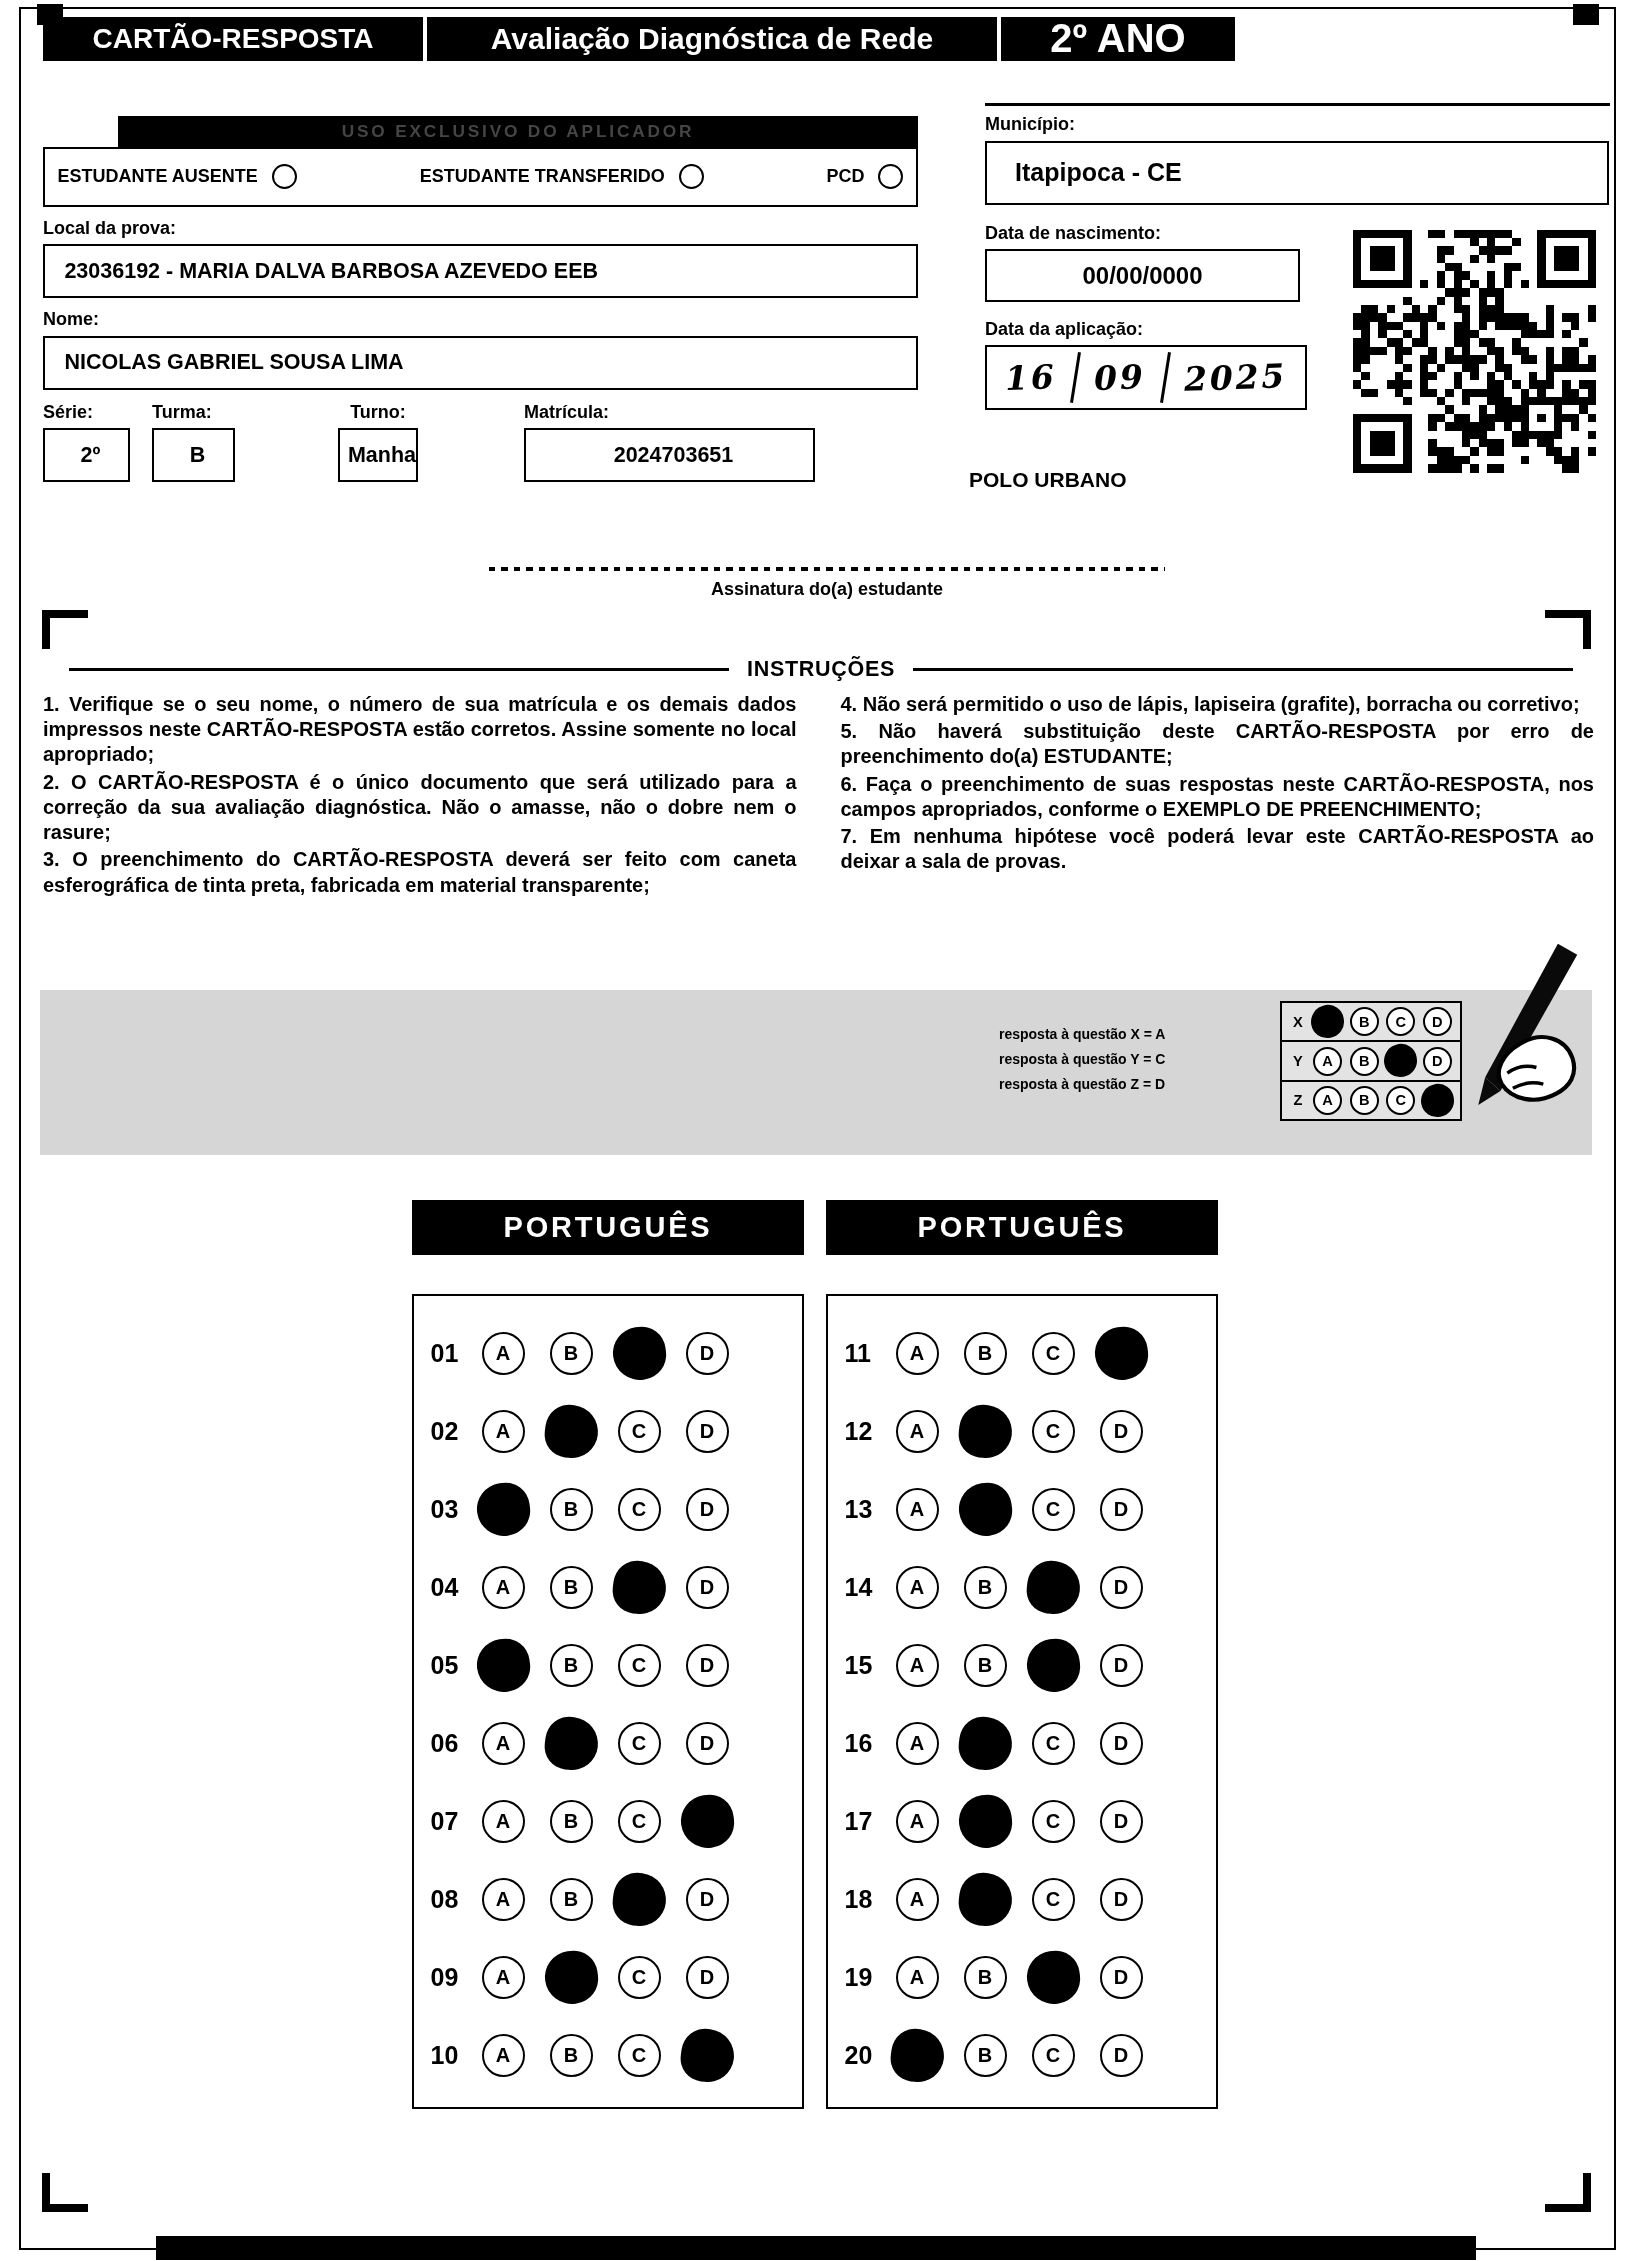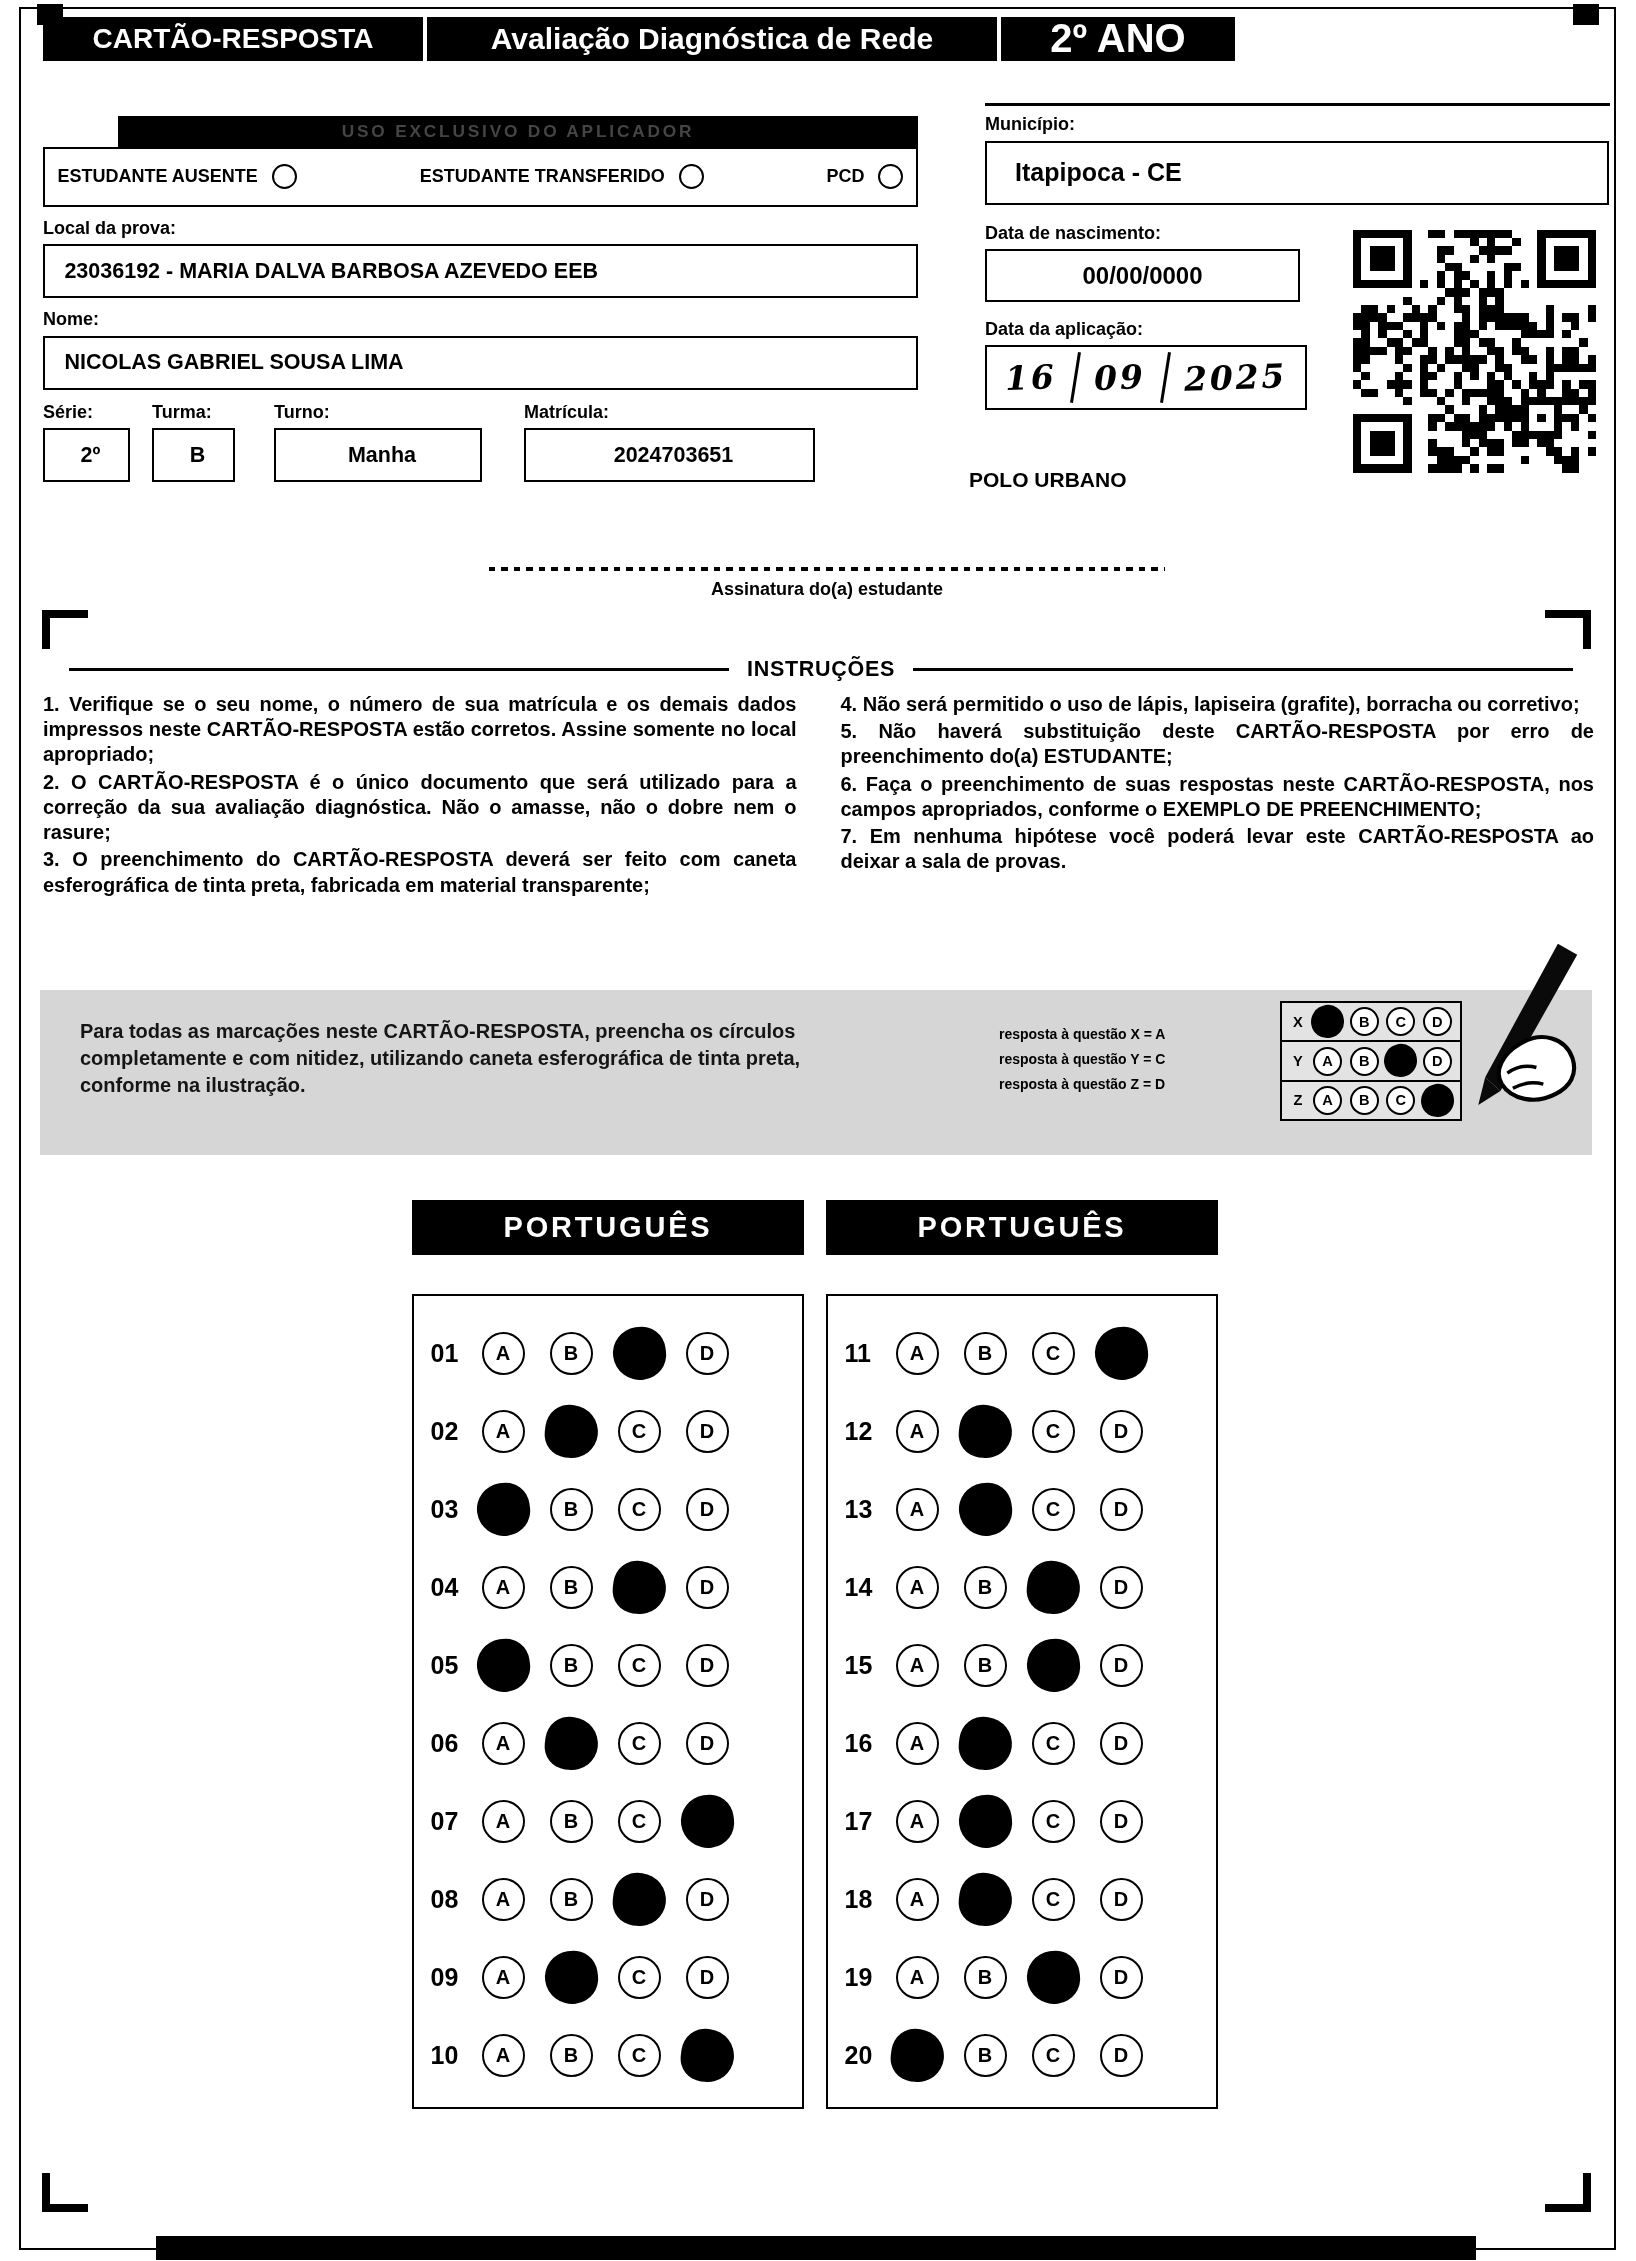--- a/index.html
+++ b/index.html
@@ -22,21 +22,21 @@
   .options-box{border:2.1px solid #000;height:60px;display:flex;align-items:center;padding:0 12.5px;justify-content:space-between;}
   .opt{display:flex;align-items:center;gap:14px;font-size:18px;font-weight:bold;}
   .opt-circle{width:25px;height:25px;border:2.1px solid #000;border-radius:50%;background:#fff;display:inline-block;}
   .field-label{font-size:18px;font-weight:bold;margin:11px 0 5.5px 0;}
   .field-box{border:2.1px solid #000;height:54px;display:flex;align-items:center;padding-left:19.4px;font-size:21.5px;font-weight:bold;background:#fff;}
   .small-row{display:flex;margin-top:1.4px;}
   .sf{display:flex;flex-direction:column;}
   .sf .field-box{justify-content:center;padding-left:8px;}
   .sf1{width:87px;margin-right:22px;}
   .sf2{width:83px;margin-right:39px;}
-  .sf3{width:208px;margin-right:42px;}
+  .sf3{width:208px;margin-right:42px;align-items:center;}
   .sf4{width:291px;}
 
   
   .right-form{position:absolute;left:969px;top:103px;width:625px;margin-left:16px;}
   .rf-rule{height:2.8px;background:#000;margin-bottom:8.3px;}
   .municipio-box{width:624px;height:64px;border:2.1px solid #000;display:flex;align-items:center;padding-left:28px;font-size:25px;font-weight:bold;}
   .nasc-box{width:315px;height:53px;border:2.1px solid #000;display:flex;align-items:center;justify-content:center;font-size:24px;font-weight:bold;}
   .aplic-box{width:322px;height:65px;border:2.1px solid #000;display:flex;align-items:center;justify-content:space-evenly;}
   .hand{font-family:"DejaVu Serif",serif;font-style:italic;font-weight:bold;font-size:33px;transform:rotate(-2deg);letter-spacing:2.8px;}
   .hand-div{width:2.8px;height:51px;background:#000;transform:rotate(9deg);}
@@ -608,21 +608,20 @@
       </div>
     <div class="instr-col">
         <p class="instr-p">4. Não será permitido o uso de lápis, lapiseira (grafite), borracha ou corretivo;</p>
         <p class="instr-p">5. Não haverá substituição deste CARTÃO-RESPOSTA por erro de preenchimento do(a) ESTUDANTE;</p>
         <p class="instr-p">6. Faça o preenchimento de suas respostas neste CARTÃO-RESPOSTA, nos campos apropriados, conforme o EXEMPLO DE PREENCHIMENTO;</p>
         <p class="instr-p">7. Em nenhuma hipótese você poderá levar este CARTÃO-RESPOSTA ao deixar a sala de provas.</p>
       </div>
   </div>
 
   <div class="mark-box">
-    <div class="mark-text">Para todas as marcações neste CARTÃO-RESPOSTA, preencha os círculos completamente e com nitidez, utilizando caneta esferográfica de tinta preta, conforme na ilustração.</div>
     <div class="legend">
         <div class="legend-line">resposta à questão X = A</div>
         <div class="legend-line">resposta à questão Y = C</div>
         <div class="legend-line">resposta à questão Z = D</div>
       </div>
     <div class="example">
         <div class="ex-row">
           <span class="ex-label">X</span>
           <span class="ex-bubble filled">A</span>
           <span class="ex-bubble">B</span>

